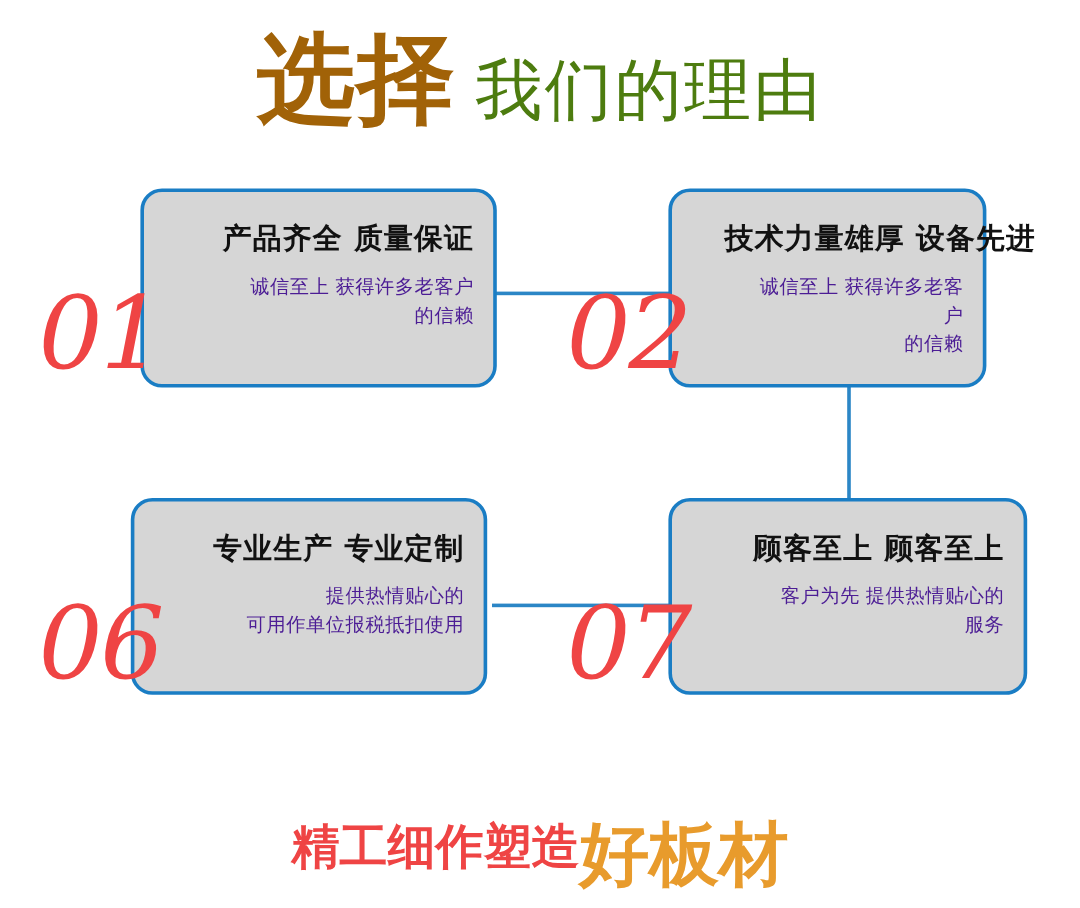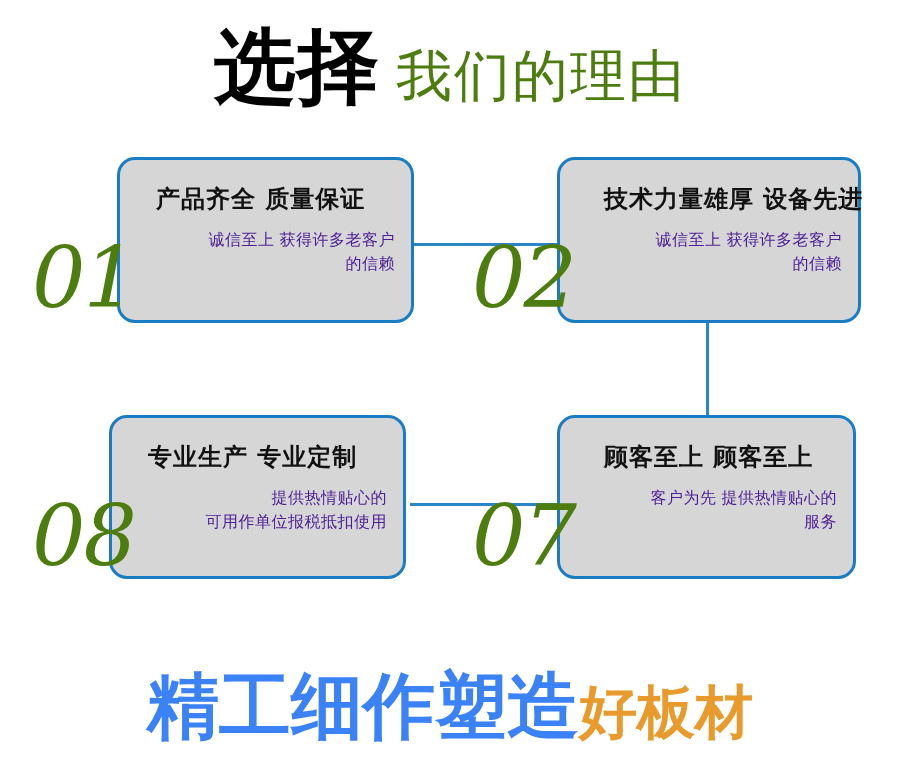--- a/index.html
+++ b/index.html
@@ -23,21 +23,21 @@
     top: 26px;
     width: 900px;
     height: 96px;
     display: flex;
     align-items: baseline;
     justify-content: center;
   }
   #header .hl-strong {
     font-size: 82px;
     font-weight: 700;
-    color: #000000;
+    color: #a16207;
     letter-spacing: 1px;
     line-height: 1;
     font-family: "DejaVu Sans", "Liberation Sans", sans-serif;
   }
   #header .hl-light {
     font-size: 56px;
     font-weight: 400;
     color: #4d7c0f;
     letter-spacing: 2px;
     line-height: 1;
@@ -57,32 +57,33 @@
   
   .card {
     position: absolute;
     box-sizing: border-box;
     background: #d6d6d6;
     border: 3px solid #1a7dc4;
     border-radius: 18px;
     padding: 26px 16px 18px 22px;
   }
   #card-01 { left: 117px; top: 157px; width: 297px; height: 166px; }
-  #card-02 { left: 557px; top: 157px; width: 304px; height: 166px; padding-left: 44px; }
+  #card-02 { left: 557px; top: 157px; width: 265px; height: 166px; padding-left: 44px; }
   #card-04 { left: 109px; top: 415px; width: 297px; height: 164px; }
   #card-03 { left: 557px; top: 415px; width: 299px; height: 164px; }
 
   .card-title {
     font-size: 24px;
     font-weight: 700;
     color: #111111;
     line-height: 1.15;
     letter-spacing: 1px;
     white-space: nowrap;
     font-family: "DejaVu Sans", "Liberation Sans", sans-serif;
+    text-align: right;
   }
   #card-01 .card-title,
   #card-04 .card-title { margin-left: 14px; }
   #card-03 .card-title { margin-left: 22px; }
 
   .card-body {
     margin-top: 14px;
     font-size: 16px;
     font-weight: 400;
     color: #4c1d95;
@@ -97,44 +98,44 @@
   #card-03 .card-body { margin-left: 14px; }
 
   
   .ordinal {
     position: absolute;
     font-family: "DejaVu Serif", "Liberation Serif", serif;
     font-style: italic;
     font-weight: 400;
     font-size: 84px;
     line-height: 1;
-    color: #4d7c0f;
+    color: #ef4444;
     letter-spacing: -2px;
     z-index: 5;
   }
   #ord-01 { left: 32px;  top: 236px; }
   #ord-02 { left: 472px; top: 236px; }
   #ord-04 { left: 32px;  top: 494px; }
   #ord-03 { left: 472px; top: 494px; }
 
   
   #footer {
     position: absolute;
     left: 0;
     top: 666px;
     width: 900px;
     height: 80px;
     display: flex;
     align-items: center;
     justify-content: center;
   }
   #footer .fl-dark {
-    font-size: 72px;
-    font-weight: 700;
-    color: #3b82f6;
+    font-size: 40px;
+    font-weight: 700;
+    color: #ef4444;
     letter-spacing: 0px;
     line-height: 1;
     font-family: "Liberation Sans", "DejaVu Sans", sans-serif;
   }
   #footer .fl-accent {
     font-size: 58px;
     font-weight: 700;
     color: #e89b2c;
     letter-spacing: 0px;
     line-height: 1;
@@ -181,19 +182,19 @@
 <div class="card" id="card-03">
   <div class="card-title">顾客至上 顾客至上</div>
   <div class="card-body">
     <div>客户为先 提供热情贴心的</div>
     <div>服务</div>
   </div>
 </div>
 
 <div class="ordinal" id="ord-01">01</div>
 <div class="ordinal" id="ord-02">02</div>
-<div class="ordinal" id="ord-04">08</div>
+<div class="ordinal" id="ord-04">06</div>
 <div class="ordinal" id="ord-03">07</div>
 
 <div id="footer">
   <span class="fl-dark">精工细作塑造</span>
   <span class="fl-accent">好板材</span>
 </div>
 
 </body></html>

